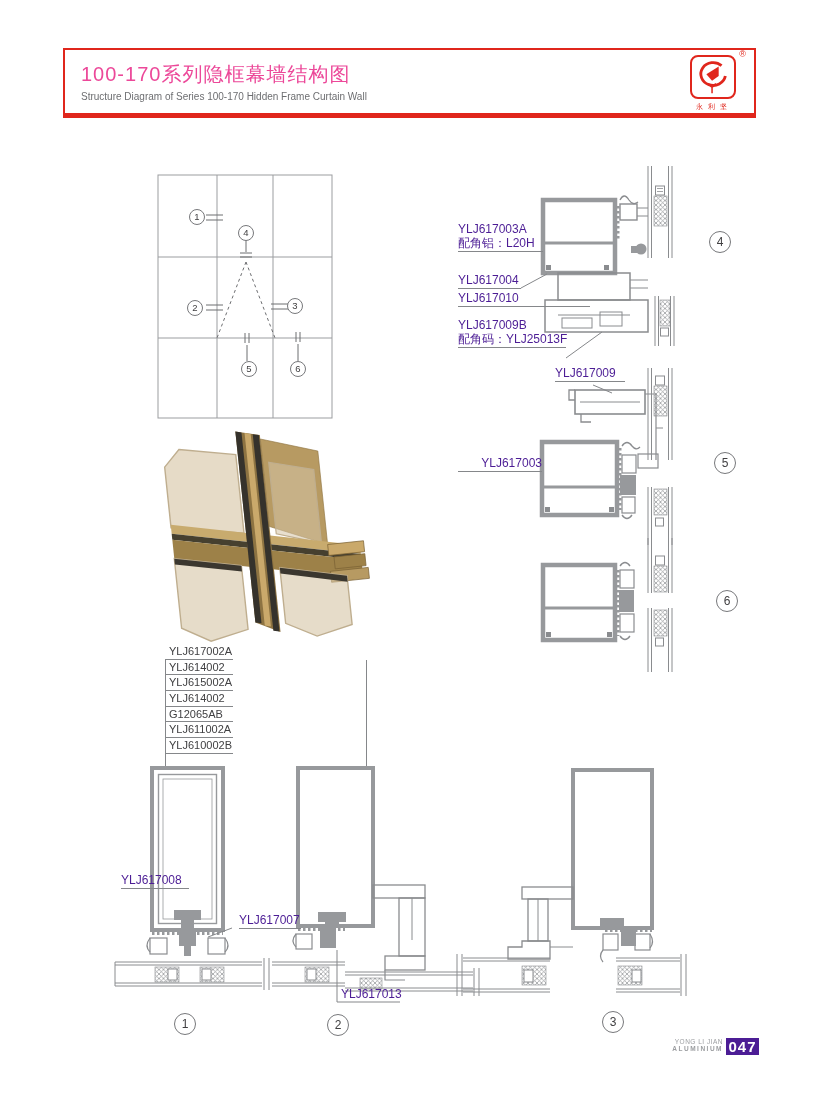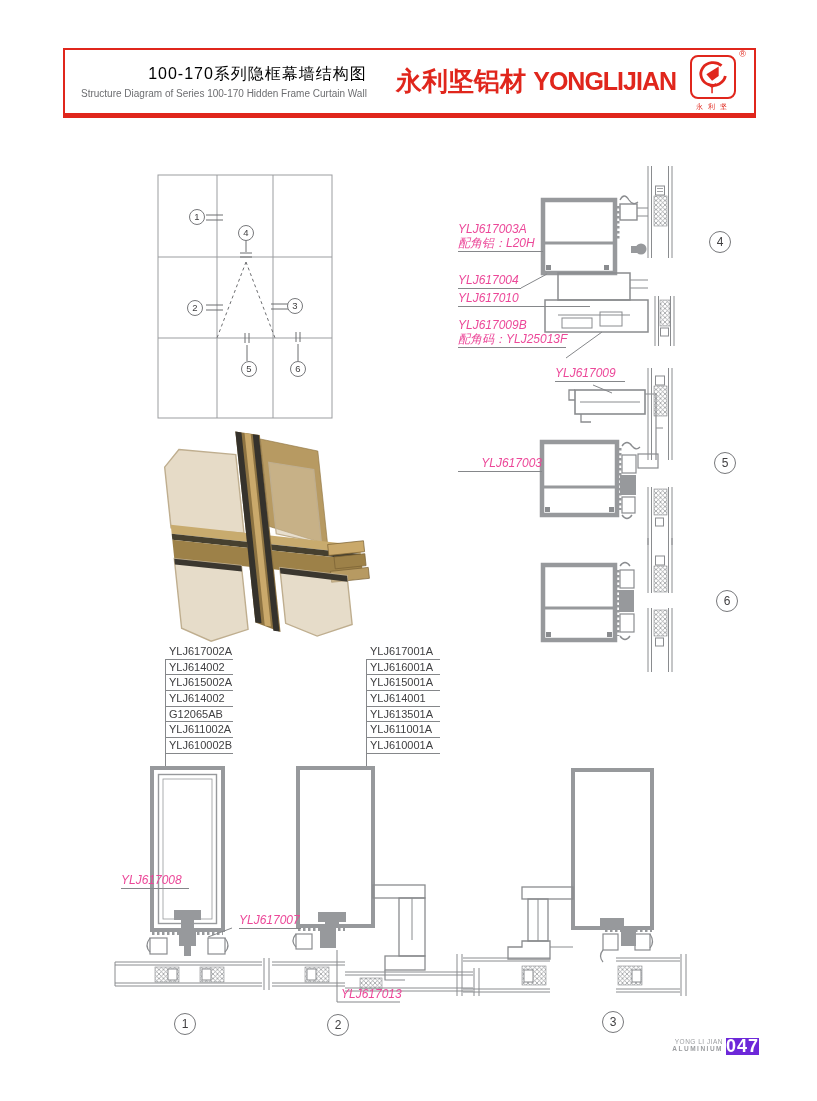--- a/index.html
+++ b/index.html
@@ -6,79 +6,75 @@
   html,body { background:#ffffff; }
   body { font-family:"Liberation Sans","DejaVu Sans",sans-serif; }
   .page { position:relative; width:817px; height:1101px; background:#ffffff; overflow:hidden; }
 
   
   .header { position:absolute; left:63px; top:48px; width:693px; height:70px;
             border:2px solid #e0261c; border-bottom:5px solid #e0261c;
             display:flex; align-items:center; justify-content:space-between;
             padding:4px 8px 4px 16px; background:#fff; }
   .hdr-titles { display:flex; flex-direction:column; justify-content:center; }
-  .title-cn { font-size:16px; color:#000000; font-weight:400; letter-spacing:1px;text-align:right; }
+  .title-cn { font-size:20px; color:#ec4899; font-weight:400; letter-spacing:1px; }
   .title-en { font-size:10px; color:#6d6e71; margin-top:3px; }
   .hdr-right { display:flex; align-items:center; gap:12px; }
   .brand { color:#e0261c; font-weight:bold; font-size:26px; letter-spacing:0px; white-space:nowrap; }
   .brand .latin { font-size:25px; letter-spacing:-1px; }
   .logo-wrap { position:relative; width:58px; height:62px; }
   .logo-box { position:absolute; left:2px; top:4px; width:46px; height:44px;
               border:2.5px solid #e0261c; border-radius:8px; display:flex; align-items:center; justify-content:center; }
   .logo-reg { position:absolute; right:0px; top:-2px; font-size:9px; color:#e0261c; }
   .logo-caption { position:absolute; left:0px; top:51px; width:52px; text-align:center;
                   font-size:7px; color:#e0261c; letter-spacing:5px; white-space:nowrap; }
 
   
   svg { position:absolute; overflow:visible; }
-  .lbl { position:absolute; font-size:12px; line-height:14px; color:#ec4899;
-         border-bottom:1px solid #85878a; padding-bottom:1px; white-space:nowrap;font-style:italic; }
+  .lbl { position:absolute; font-size:12px; line-height:14px; color:#4c1d95;
+         border-bottom:1px solid #85878a; padding-bottom:1px; white-space:nowrap; }
   .lbl.noline { border-bottom:none; }
   .cnum { position:absolute; width:22px; height:22px; border:1px solid #77787b; border-radius:50%;
           background:#fff; text-align:center; line-height:21px; font-size:12px; color:#414042; }
   .onum { position:absolute; width:16px; height:16px; border:1px solid #77787b; border-radius:50%;
           background:#fff; text-align:center; line-height:14.5px; font-size:9.5px; color:#414042; }
 
   
   .plist { position:absolute; }
   .pitem { height:15.7px; line-height:15.7px; font-size:11px; color:#404042;
            border-bottom:1px solid #85878a; padding-left:4px; white-space:nowrap; }
   .leader-v { position:absolute; width:1px; background:#85878a; }
 
   
   .footer { position:absolute; left:645px; top:1038px; display:flex; align-items:flex-start; gap:3px; }
   .footer-co { width:78px; text-align:right; color:#9b9da0; }
   .footer-co .l1 { font-size:6.5px; letter-spacing:0.5px; }
   .footer-co .l2 { font-size:6.5px; font-weight:bold; letter-spacing:1.5px; }
-  .footer-badge { width:33px; height:17px; background:#6d28d9; color:#fff; font-weight:bold;
-                  font-size:18px; text-align:center; line-height:17px; letter-spacing:1px; }
+  .footer-badge { width:33px; height:17px; background:#4c1d95; color:#fff; font-weight:bold;
+                  font-size:15px; text-align:center; line-height:17px; letter-spacing:1px; }
 </style>
 </head>
 <body>
 
 <div class="page">
 
   <svg width="0" height="0" style="position:absolute">
     <defs>
       <pattern id="hatch" width="4.5" height="4.5" patternUnits="userSpaceOnUse">
         <path d="M0,4.5 L4.5,0 M0,0 L4.5,4.5" stroke="#8e9093" stroke-width="0.7"></path>
       </pattern>
     </defs>
   </svg>
 
   <div class="header">
     <div class="hdr-titles">
       <div class="title-cn">100-170系列隐框幕墙结构图</div>
       <div class="title-en">Structure Diagram of Series 100-170 Hidden Frame Curtain Wall</div>
     </div>
     <div class="hdr-right">
-      <div class="brand">
-        <span>永利坚铝材</span>
-        <span class="latin">YONGLIJIAN</span>
-      </div>
       <div class="logo-wrap">
         <div class="logo-box">
           <svg width="38" height="38" viewBox="0 0 40 40" style="position:static">
             <path d="M29,8 A13,12 0 1 0 33,19" fill="none" stroke="#e0261c" stroke-width="3"></path>
             <path d="M13,17 L26,9 L26,19 L19,24 Z" fill="#e0261c"></path>
             <path d="M15,27 l4,4 l4,-4 M19,31 v6" fill="none" stroke="#e0261c" stroke-width="1.6"></path>
           </svg>
         </div>
         <span class="logo-reg">®</span>
         <div class="logo-caption">永利坚</div>
@@ -238,29 +234,20 @@
     <div class="pitem">YLJ617002A</div>
     <div class="pitem">YLJ614002</div>
     <div class="pitem">YLJ615002A</div>
     <div class="pitem">YLJ614002</div>
     <div class="pitem">G12065AB</div>
     <div class="pitem">YLJ611002A</div>
     <div class="pitem">YLJ610002B</div>
   </div>
   <div class="leader-v" style="left:165px; top:660px; height:108px;"></div>
 
-  <div class="plist" style="left:366px; top:644px; width:74px;">
-    <div class="pitem">YLJ617001A</div>
-    <div class="pitem">YLJ616001A</div>
-    <div class="pitem">YLJ615001A</div>
-    <div class="pitem">YLJ614001</div>
-    <div class="pitem">YLJ613501A</div>
-    <div class="pitem">YLJ611001A</div>
-    <div class="pitem">YLJ610001A</div>
-  </div>
   <div class="leader-v" style="left:366px; top:660px; height:108px;"></div>
 
   <svg style="left:60px; top:740px;" width="700" height="295" viewBox="0 0 700 295">
 
     <rect x="92" y="28" width="71" height="162" fill="none" stroke="#97999c" stroke-width="4"></rect>
     <rect x="98.5" y="34.5" width="58" height="149" fill="none" stroke="#97999c" stroke-width="1.4"></rect>
     <rect x="103" y="39" width="49" height="140" fill="none" stroke="#97999c" stroke-width="0.8"></rect>
     <rect x="114" y="170" width="27" height="10" fill="#97999c"></rect>
     <rect x="121" y="180" width="13" height="9" fill="#97999c"></rect>
     <path d="M92,193 H163" stroke="#97999c" stroke-width="4" stroke-dasharray="2.5,2.5"></path>

